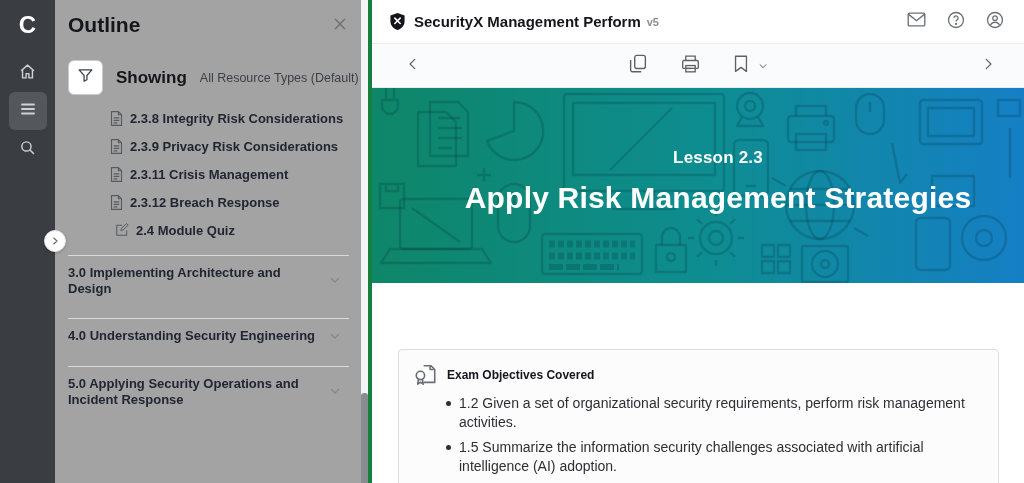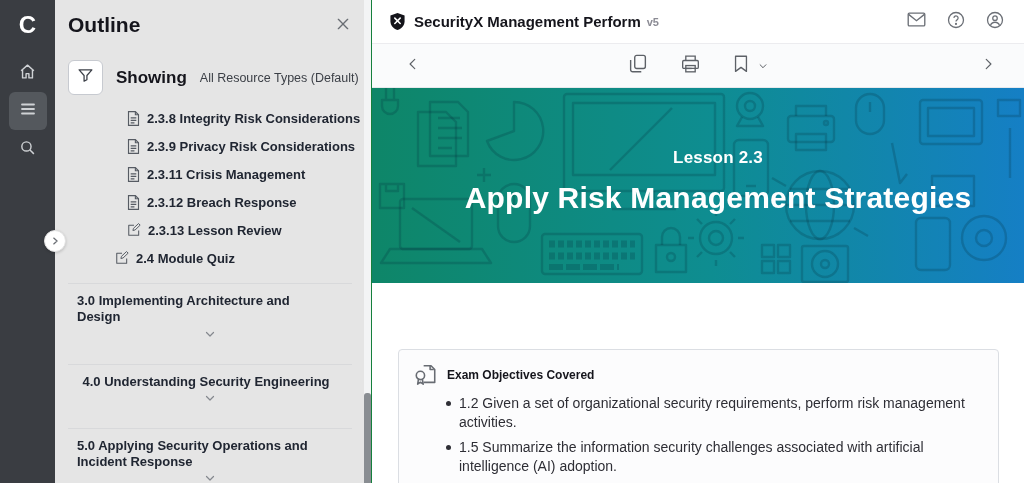--- a/index.html
+++ b/index.html
@@ -35,21 +35,21 @@
     position: absolute; left: 44px; top: 230px; width: 22px; height: 22px;
     background: #fff; border: 1px solid #e2e2e2; border-radius: 50%;
     box-shadow: 0 1px 3px rgba(0,0,0,.18);
     display: flex; align-items: center; justify-content: center;
     color: #6a6e74; z-index: 6; cursor: pointer;
   }
 
   
   .outline {
     width: 317px; flex: 0 0 317px;
-    background: #e5e5e5; border-right: 1px solid #15803d;
+    background: #a3a3a3; border-right: 4px solid #15803d;
     position: relative; overflow: hidden;
   }
   .outline-head {
     display: flex; align-items: flex-start; justify-content: space-between;
     padding: 13px 20px 0 13px;
   }
   .outline-title { font-size: 21px; font-weight: 700; color: #15151c; }
   .close-btn { color: #6a6e74; cursor: pointer; margin-top: 3px; }
 
   .filter-row { display: flex; align-items: center; margin: 23px 0 0 13px; }
@@ -57,31 +57,31 @@
     width: 35px; height: 35px; border: 1px solid #c7cad0; border-radius: 6px;
     display: flex; align-items: center; justify-content: center;
     color: #3c4048; cursor: pointer; background: #fff;
   }
   .filter-showing { font-size: 17px; font-weight: 700; color: #15151c; margin-left: 13px; }
   .filter-value { font-size: 12.5px; color: #3b3f46; margin-left: 13px; cursor: pointer; }
 
   .outline-list { margin-top: 9px; }
   .o-item {
     height: 28px; display: flex; align-items: center;
-    padding-left: 72px; cursor: pointer;
+    padding-left: 55px; cursor: pointer;
     font-size: 13px; font-weight: 600; color: #202632;
     white-space: nowrap;
   }
   .o-item.quiz { padding-left: 60px; }
   .o-item .ic { color: #565b63; margin-right: 7px; display: flex; }
 
   .o-divider { border-top: 1px solid #d8d9db; margin: 11px 19px 0 13px; }
   .o-section {
     display: flex; align-items: center; justify-content: space-between;
-    padding: 9px 27px 9px 13px; cursor: pointer; flex-direction: column;
+    padding: 9px 27px 9px 13px; cursor: pointer;
   }
   .o-section .lbl { font-size: 13px; font-weight: 700; color: #202632; line-height: 1.25; max-width: 258px; }
   .o-section .chev { color: #84888e; flex: 0 0 auto; margin-left: 8px; }
 
   .panel-scrollbar {
     position: absolute; right: 0; top: 0; bottom: 0; width: 7px;
     background: #f3f4f5;
   }
   .panel-thumb {
     position: absolute; right: 0; top: 393px; width: 7px; height: 95px;
@@ -246,29 +246,20 @@
     </div>
     <div class="o-item">
       <span class="ic">
           <svg width="13" height="15" viewBox="0 0 20 24" fill="none" stroke="currentColor" stroke-width="1.8">
             <path d="M2 1h11l5 5v17H2z"></path>
             <path d="M13 1v5h5"></path>
             <path d="M5.5 11h9M5.5 15h9M5.5 19h6"></path>
           </svg>
         </span>
       <span>2.3.12 Breach Response</span>
-    </div>
-    <div class="o-item">
-      <span class="ic">
-          <svg width="14" height="14" viewBox="0 0 24 24" fill="none" stroke="currentColor" stroke-width="1.8" stroke-linejoin="round">
-            <path d="M20 13v8H3V4h9"></path>
-            <path d="M10 14l1-4 9.5-9 3 3-9.5 9z" transform="scale(0.92) translate(1,0)"></path>
-          </svg>
-        </span>
-      <span>2.3.13 Lesson Review</span>
     </div>
     <div class="o-item quiz">
       <span class="ic">
           <svg width="14" height="14" viewBox="0 0 24 24" fill="none" stroke="currentColor" stroke-width="1.8" stroke-linejoin="round">
             <path d="M20 13v8H3V4h9"></path>
             <path d="M10 14l1-4 9.5-9 3 3-9.5 9z" transform="scale(0.92) translate(1,0)"></path>
           </svg>
         </span>
       <span>2.4 Module Quiz</span>
     </div>

